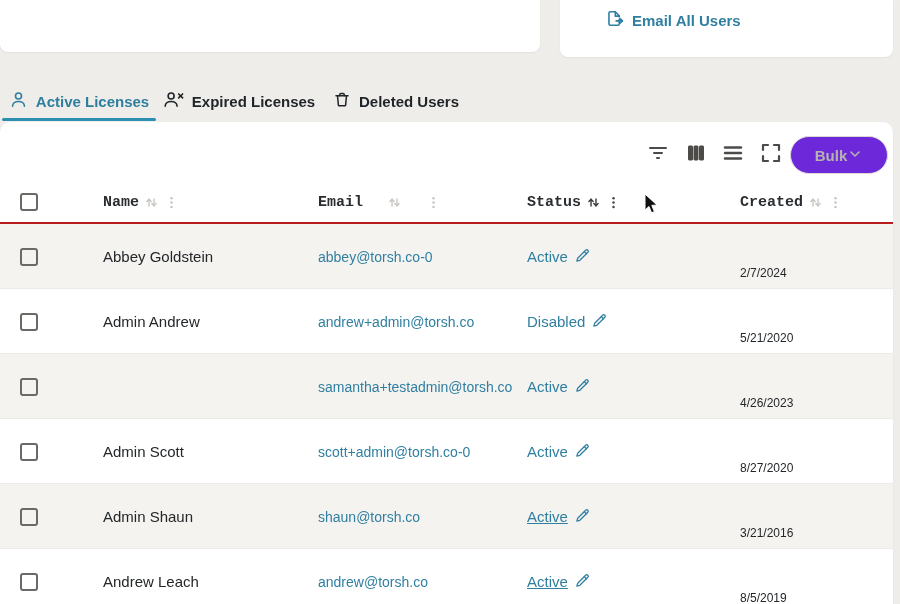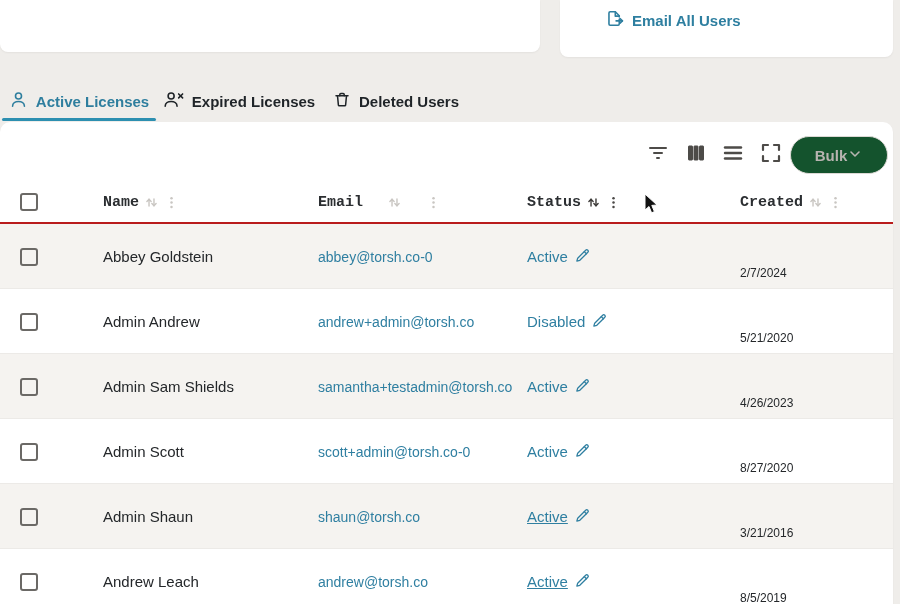--- a/index.html
+++ b/index.html
@@ -36,21 +36,21 @@
 
   
   .toolbar { position:absolute; top:0; left:0; right:0; height:58px; }
   .tool-icon { position:absolute; top:19px; width:24px; height:24px; cursor:pointer; color:#4d4b48; }
   .tool-icon svg { stroke:#4d4b48; }
   .icon-filter { left:646px; }
   .icon-columns { left:684px; }
   .icon-density { left:721px; }
   .icon-fullscreen { left:759px; }
   .bulk-btn { position:absolute; left:790px; top:14px; width:98px; height:38px; border:1.5px solid #dcd9d5;
-    border-radius:19px; background:#14532d; display:flex; align-items:center; justify-content:center; 
+    border-radius:19px; background:#6d28d9; display:flex; align-items:center; justify-content:center; 
     color:#b7b4b0; font-size:15px; font-weight:600; cursor:default; }
   .bulk-btn svg { stroke:#b7b4b0; }
 
   
   .thead { position:absolute; top:58px; left:0; right:0; height:44px; border-bottom:2px solid #b91c1c;font-family:Liberation Mono, monospace; }
   .th { position:absolute; top:0; height:44px; display:flex; align-items:center; gap:4px;
     font-size:15px; font-weight:700; color:#2b2e31; cursor:pointer; }
   .th .sort { stroke:#c9c6c2; }
   .th .kebab { fill:#c9c6c2; }
   .th.dark-icons .sort { stroke:#3c3a38; }
@@ -280,23 +280,20 @@
           </span>
         </a>
       </div>
       <div class="cell cell-created">
           <span>5/21/2020</span>
         </div>
     </div>
 
     <div class="row">
       <div class="checkbox"></div>
-      <div class="cell cell-name">
-          <span>Admin Sam Shields</span>
-        </div>
       <div class="cell cell-email">
         <a class="email-link"><span>samantha+testadmin@torsh.co</span></a>
       </div>
       <div class="cell cell-status">
         <a class="status-link">
           <span>Active</span>
           <span>
             <svg width="17" height="17" viewBox="0 0 24 24" fill="none" stroke-width="1.8" stroke-linecap="round" stroke-linejoin="round">
               <path d="M4 20l1.2-4.2L16.5 4.5a2.1 2.1 0 0 1 3 3L8.2 18.8 4 20z"></path>
               <path d="M14.5 6.5l3 3"></path>

